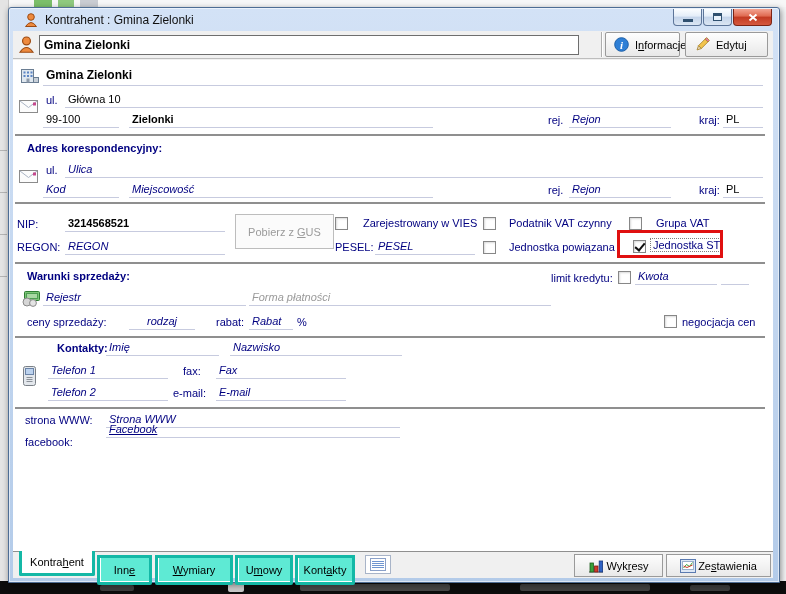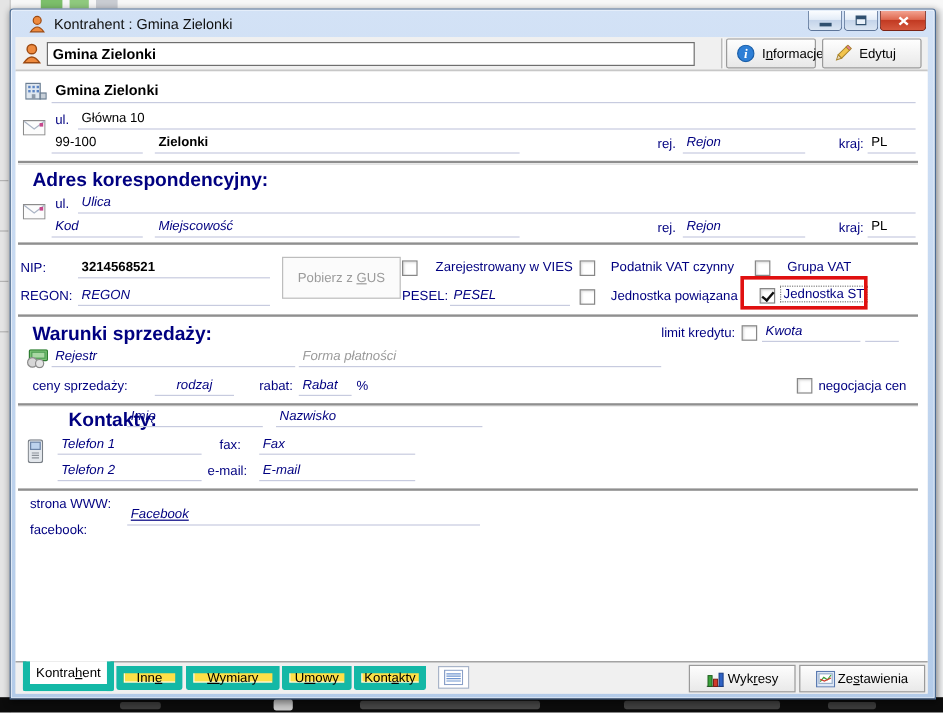--- a/index.html
+++ b/index.html
@@ -33,37 +33,37 @@
   .client{position:absolute;left:4px;top:23px;width:760px;height:547px;background:#f0f0f0;}
   .toolbar{position:absolute;left:0;top:0;width:100%;height:28px;background:#f0f0f0;border-bottom:1px solid #bdbdbd;box-sizing:border-box;}
   .name-input{position:absolute;left:26px;top:4px;width:530px;height:18px;background:#fff;border:1px solid #6e6e6e;
     font-weight:bold;font-size:12px;font-family:"Liberation Sans",sans-serif;padding:0 4px;}
   .tb-sep{position:absolute;left:588px;top:1px;width:1px;height:25px;background:#aeaeae;box-shadow:1px 0 0 #fff;}
   .tb-btn{position:absolute;top:1px;height:25px;border:1px solid #9a9a9a;border-radius:2px;
     background:linear-gradient(#fefefe,#e8e8e8);display:flex;align-items:center;gap:6px;padding:0 8px;box-sizing:border-box;cursor:default;}
   .content{position:absolute;left:0;top:29px;width:100%;height:491px;background:#fff;}
   .abs{position:absolute;}
   .lbl{color:#000080;}
-  .hd{color:#000080;font-weight:bold;font-size:16px;}
+  .hd{color:#000080;font-weight:bold;font-size:11px;}
   .fld{border-bottom:1px solid #c7cbdf;height:16px;line-height:15px;padding:0 3px;box-sizing:border-box;}
   .ph{color:#000080;font-style:italic;}
   .phg{color:#9a9a9a;font-style:italic;}
   .b{font-weight:bold;}
   .hr{position:absolute;left:2px;width:750px;height:2px;background:#8f8f8f;border-bottom:1px solid #fff;}
   .cb{position:absolute;width:13px;height:13px;background:#fff;border:1px solid #878787;box-sizing:border-box;
     box-shadow:inset 1px 1px 2px rgba(0,0,0,.15);}
   .cb.checked::after{content:"";position:absolute;left:3px;top:0px;width:4px;height:8px;
     border:solid #101010;border-width:0 2px 2px 0;transform:rotate(40deg);}
   .gus{position:absolute;left:222px;top:154px;width:97px;height:33px;border:1px solid #bdbdbd;background:#fbfbfb;
     color:#9b9b9b;display:flex;align-items:center;justify-content:center;cursor:default;}
   .redbox{position:absolute;left:604px;top:170px;width:106px;height:28px;border:3px solid #e01010;box-sizing:border-box;}
   .dotted{outline:1px dotted #7f7f7f;padding:0 2px;}
   .mn{text-decoration:underline;}
   .tabbar{position:absolute;left:0;top:520px;width:100%;height:27px;background:#f0f0f0;border-top:1px solid #8f8f8f;box-sizing:border-box;}
-  .tab{position:absolute;top:3px;height:20px;background:#fde047;border:6px solid #14b8a6;border-radius:0 0 2px 2px;
+  .tab{position:absolute;top:3px;height:30px;background:#5eead4;border:3px solid #14b8a6;border-radius:0 0 2px 2px;
     display:flex;align-items:center;justify-content:center;box-shadow:inset 1px -1px 0 #fff;box-sizing:border-box;cursor:default;}
   .tab.active{top:-1px;height:25px;background:#fff;border-top:none;box-shadow:none;z-index:2;}
   .icon-btn{position:absolute;top:3px;height:19px;width:26px;background:#fff;border:1px solid #a8b4c8;
     display:flex;align-items:center;justify-content:center;box-sizing:border-box;cursor:default;}
   .bbtn{position:absolute;top:2px;height:23px;border:1px solid #9a9a9a;background:linear-gradient(#fdfdfd,#e9e9e9);
     display:flex;align-items:center;justify-content:center;gap:2px;box-sizing:border-box;cursor:default;}
   svg{display:block;}
 </style>
 </head>
 <body>
@@ -271,20 +271,21 @@
         <div class="abs fld ph" style="left:35px;top:303px;width:120px;">Telefon 1</div>
         <span class="abs lbl" style="left:170px;top:305px;">fax:</span>
         <div class="abs fld ph" style="left:203px;top:303px;width:130px;">Fax</div>
         <div class="abs fld ph" style="left:35px;top:325px;width:120px;">Telefon 2</div>
         <span class="abs lbl" style="left:160px;top:327px;">e-mail:</span>
         <div class="abs fld ph" style="left:203px;top:325px;width:130px;">E-mail</div>
 
         <div class="hr" style="top:347px;"></div>
 
         <span class="abs lbl" style="left:12px;top:354px;">strona WWW:</span>
+        <div class="abs fld ph" style="left:93px;top:352px;width:294px;">Strona WWW</div>
         <span class="abs lbl" style="left:12px;top:376px;">facebook:</span>
         <div class="abs fld ph" style="left:93px;top:362px;width:294px;text-decoration:underline;">Facebook</div>
       </div>
 
       <div class="tabbar">
         <span class="tab active" style="left:6px;width:76px;text-align:right;">
           <span><span>Kontra</span><span class="mn">h</span><span>ent</span></span>
         </span>
         <span class="tab" style="left:84px;width:55px;">
           <span><span>Inn</span><span class="mn">e</span><span></span></span>

